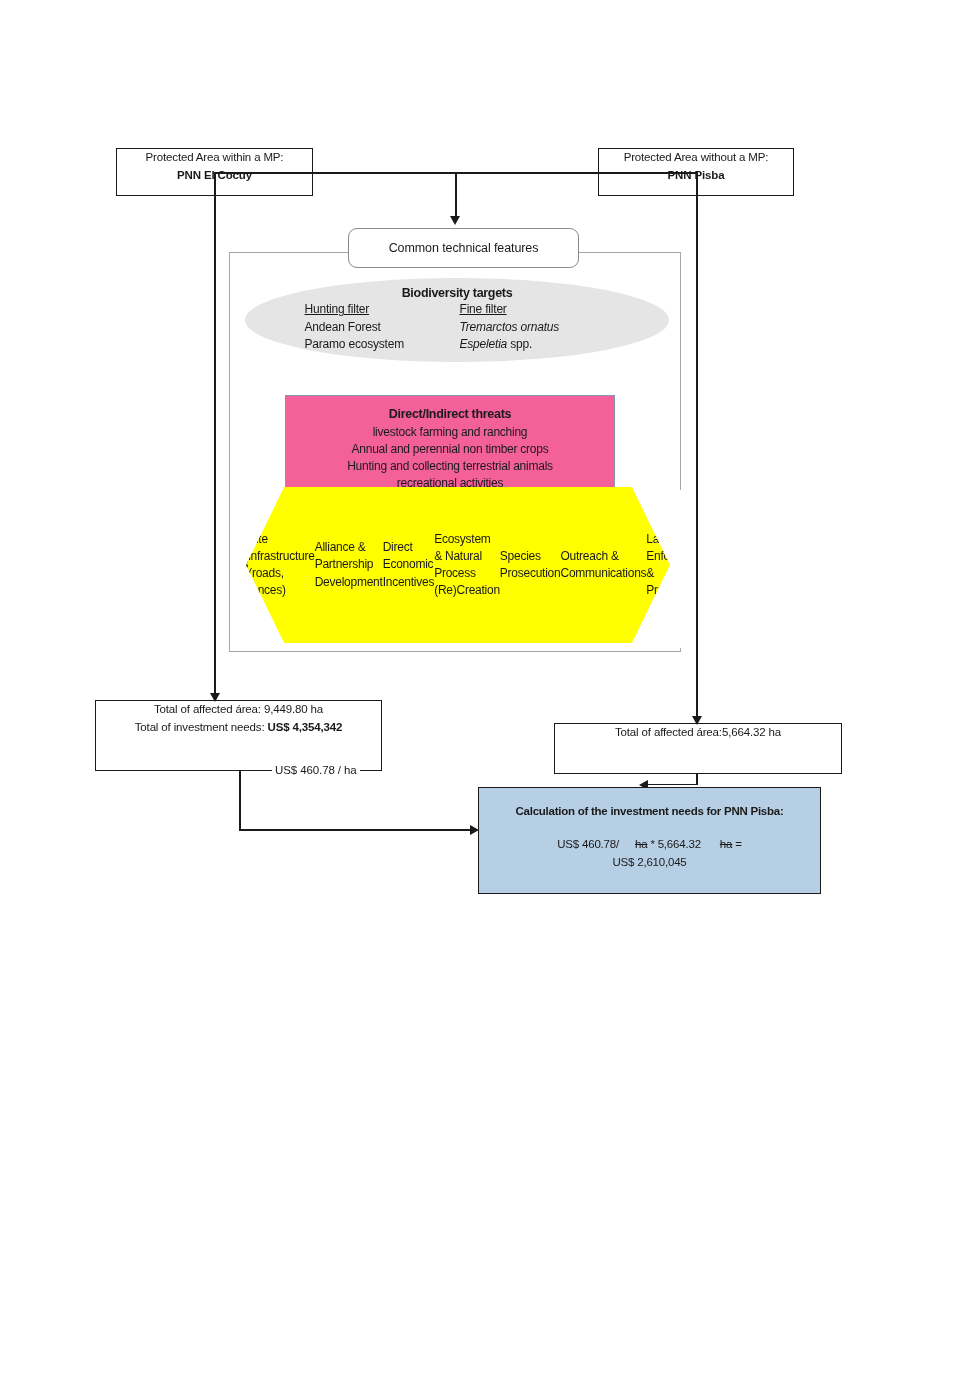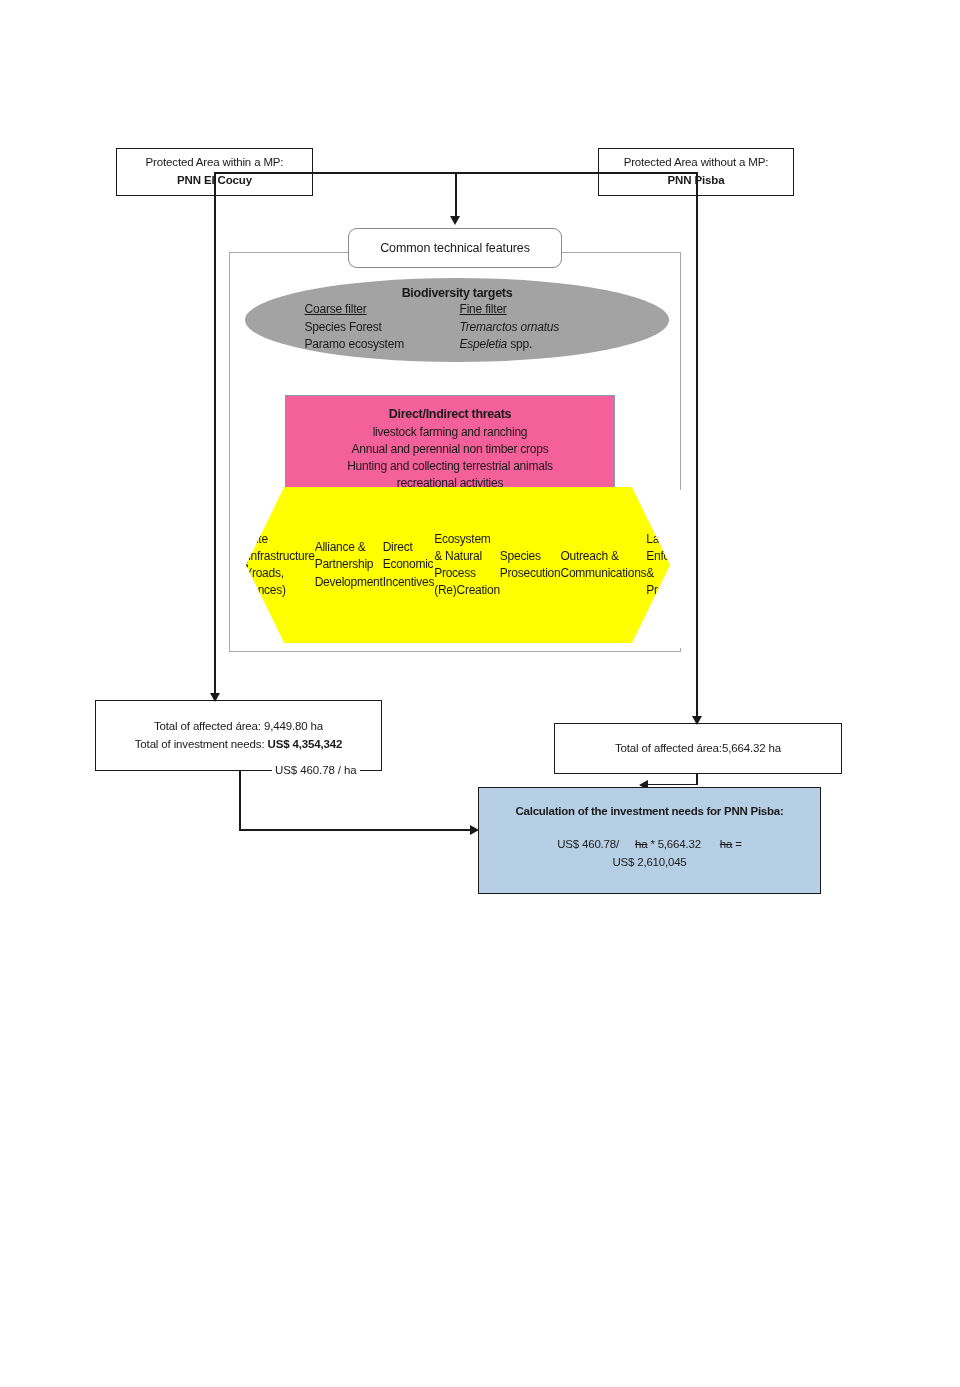--- a/index.html
+++ b/index.html
@@ -23,21 +23,20 @@
   .abs { position: absolute; }
 
   
   .flowbox {
     background: #ffffff;
     border: 1.6px solid #1a1a1a;
     box-sizing: border-box;
     display: flex;
     flex-direction: column;
     align-items: center;
-    justify-content: center;
     text-align: center;
     font-size: 11.5px;
     line-height: 1.55;
     letter-spacing: -0.15px;
   }
   .flowbox .b { font-weight: bold; }
 
   
   .roundbox {
     background: #ffffff;
@@ -59,21 +58,21 @@
     background: transparent;
     z-index: 1;
   }
   .container-rect-mask {
     background: #ffffff;
     z-index: 2;
   }
 
   
   .ellipse {
-    background: #a3a3a3;
+    background: #e5e5e5;
     border-radius: 50%;
     box-sizing: border-box;
     display: flex;
     flex-direction: column;
     align-items: center;
     justify-content: center;
     z-index: 4;
   }
   .ellipse .title {
     font-weight: bold;
@@ -192,30 +191,30 @@
   <div class="abs flowbox" style="left:116px; top:148px; width:197px; height:48px;">
     <div>Protected Area within a MP:</div>
     <div class="b">PNN El Cocuy</div>
   </div>
 
   <div class="abs flowbox" style="left:598px; top:148px; width:196px; height:48px;">
     <div>Protected Area without a MP:</div>
     <div class="b">PNN Pisba</div>
   </div>
 
-  <div class="abs roundbox" style="left:348px; top:228px; width:214px; height:40px;">
+  <div class="abs roundbox" style="left:348px; top:228px; width:231px; height:40px;">
     <span>Common technical features</span>
   </div>
 
   <div class="abs ellipse" style="left:245px; top:278px; width:424px; height:84px;">
     <div class="title">Biodiversity targets</div>
     <div class="bt-table">
-      <div class="hdr">Coarse filter</div>
+      <div class="hdr">Hunting filter</div>
       <div class="hdr">Fine filter</div>
-      <div>Species Forest</div>
+      <div>Andean Forest</div>
       <div class="ital">Tremarctos ornatus</div>
       <div>Paramo ecosystem</div>
       <div><i>Espeletia</i> spp.</div>
     </div>
   </div>
 
   <div class="abs threats" style="left:285px; top:395px; width:330px; height:108px;">
     <div class="title">Direct/Indirect threats</div>
     <div>livestock farming and ranching</div>
     <div>Annual and perennial non timber crops</div>

